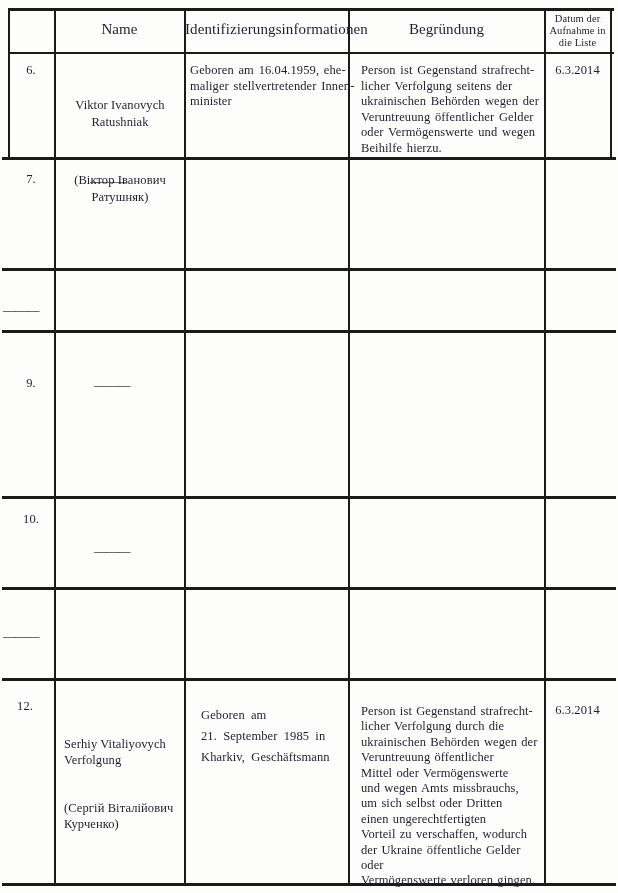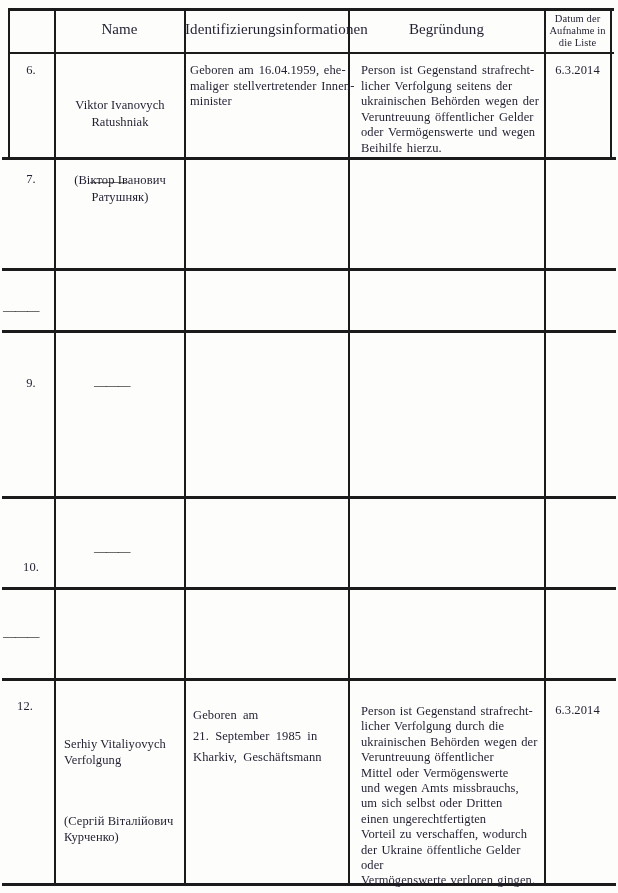--- a/index.html
+++ b/index.html
@@ -39,23 +39,23 @@
   .center { text-align: center; }
   .hdr {
     font-size: 15px;
     line-height: 13px;
   }
   .hdr-date {
     font-size: 10.5px;
     line-height: 12px;
   }
   .jw  { word-spacing: 1.5px; }   
-  .jw2 { word-spacing: 3px; }
+  .jw2 { word-spacing: 3px; margin-left: 8px; }
   .namecell .cyr { margin-top: 7px; }
-  .r12 .cyr { margin-top: 13px; }
+  .r12 .cyr { }
   .r12name { line-height: 16px; }
   .r12id   { line-height: 21px; }
   .r12begr { line-height: 15.4px; word-spacing: 1px; }
   .dash {
     font-size: 12.5px;
     line-height: 15.5px;
     letter-spacing: -0.5px;
     color: #1b1b1b;
   }
 </style>
@@ -107,21 +107,21 @@
   <div class="cell center" style="left:545px; top:63px; width:65px;">6.3.2014</div>
 
   <div class="cell center" style="left:8px; top:172px; width:46px;">7.</div>
   <div class="cell dash" style="left:90px; top:174px; width:90px;">———</div>
 
   <div class="cell dash" style="left:3px; top:303px; width:90px;">———</div>
 
   <div class="cell center" style="left:8px; top:376px; width:46px;">9.</div>
   <div class="cell dash" style="left:94px; top:378px; width:90px;">———</div>
 
-  <div class="cell center" style="left:8px; top:560px; width:46px;">10.</div>
+  <div class="cell center" style="left:8px; top:512px; width:46px;">10.</div>
   <div class="cell dash" style="left:94px; top:544px; width:90px;">———</div>
 
   <div class="cell dash" style="left:3px; top:629px; width:90px;">———</div>
 
   <div class="cell center" style="left:2px; top:699px; width:46px;font-family:Liberation Serif, serif;">12.</div>
   <div class="cell r12 r12name" style="left:64px; top:704px; width:120px;">
     <div>Serhiy Vitaliyovych
 Verfolgung</div>
     <div class="cyr">(Сергій Віталійович
 Курченко)</div>

